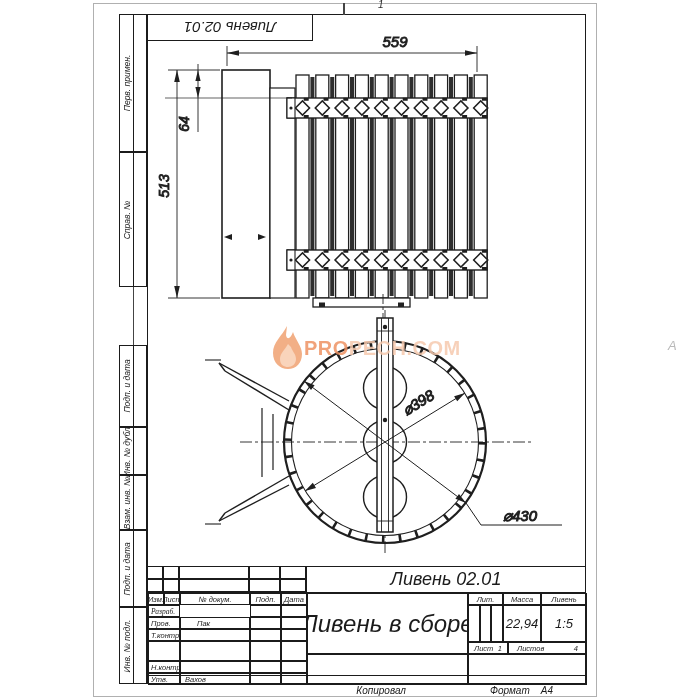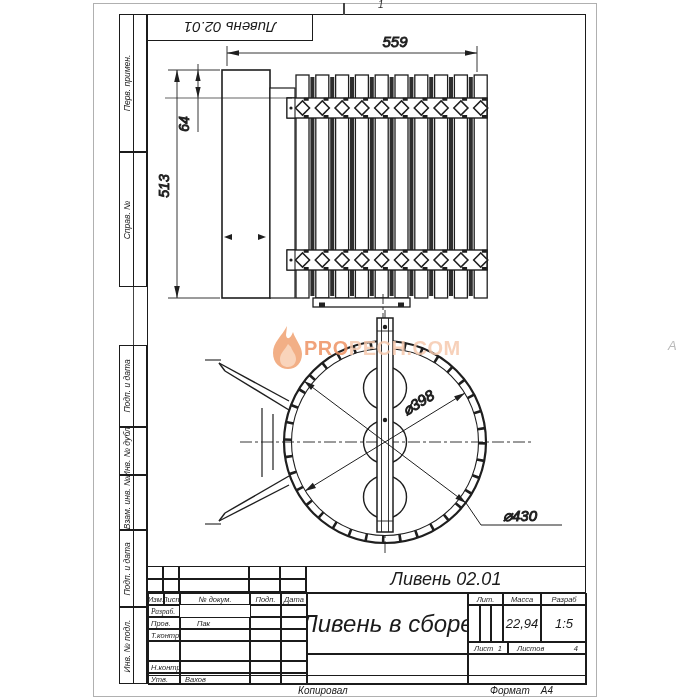--- a/index.html
+++ b/index.html
@@ -285,35 +285,35 @@
   <div class="cell abs" style="left:102px;top:80px;width:31px;height:12px;"></div>
   <div class="cell abs" style="left:133px;top:80px;width:26px;height:12px;"></div>
 
   <div class="cell abs" style="left:159px;top:0;width:161px;height:61px;">
     <span id="bigname">Ливень в сборе</span>
   </div>
   <div class="cell abs" style="left:159px;top:61px;width:161px;height:31px;"></div>
 
   <div class="cell lbl abs" style="left:320px;top:0;width:35px;height:12px;">Лит.</div>
   <div class="cell lbl abs" style="left:355px;top:0;width:38px;height:12px;">Масса</div>
-  <div class="cell lbl abs" style="left:393px;top:0;width:46px;height:12px;">Разраб</div>
+  <div class="cell lbl abs" style="left:393px;top:0;width:46px;height:12px;">Ливень</div>
   <div class="cell abs" style="left:320px;top:12px;width:12px;height:37px;"></div>
   <div class="cell abs" style="left:332px;top:12px;width:11px;height:37px;"></div>
   <div class="cell abs" style="left:343px;top:12px;width:12px;height:37px;"></div>
   <div class="cell val abs" style="left:355px;top:12px;width:38px;height:37px;">22,94</div>
   <div class="cell val abs" style="left:393px;top:12px;width:46px;height:37px;">1:5</div>
 
   <div class="cell abs" style="left:320px;top:49px;width:40px;height:12px;justify-content:space-between;padding:0 5px;">
     <span class="lbl">Лист</span>
     <span class="lbl">1</span>
   </div>
   <div class="cell abs" style="left:360px;top:49px;width:79px;height:12px;justify-content:space-between;padding:0 8px;">
     <span class="lbl">Листов</span>
     <span class="lbl">4</span>
   </div>
   <div class="cell abs" style="left:320px;top:61px;width:119px;height:31px;"></div>
 </div>
 
-<div class="abs foot" style="left:298px;top:685px;width:120px;text-align:left;">Копировал</div>
+<div class="abs foot" style="left:286px;top:685px;width:120px;text-align:right;">Копировал</div>
 <div class="abs foot" style="left:490px;top:685px;text-align:center;">
   <span>Формат</span>&nbsp;&nbsp;&nbsp;
   <span>А4</span>
 </div>
 
 </body></html>

